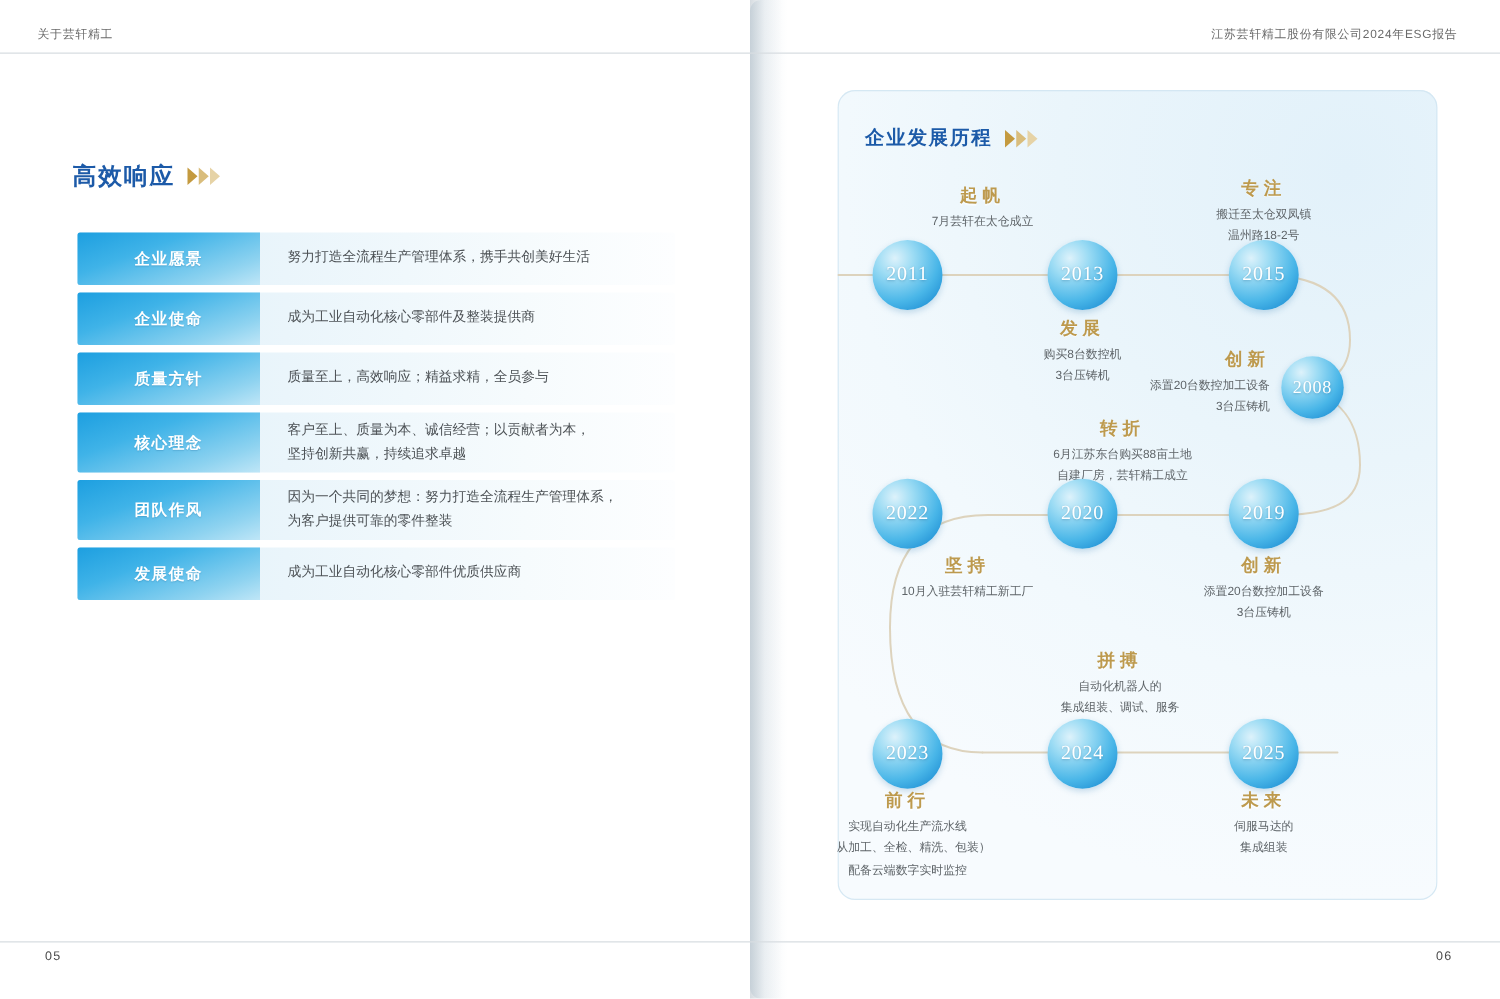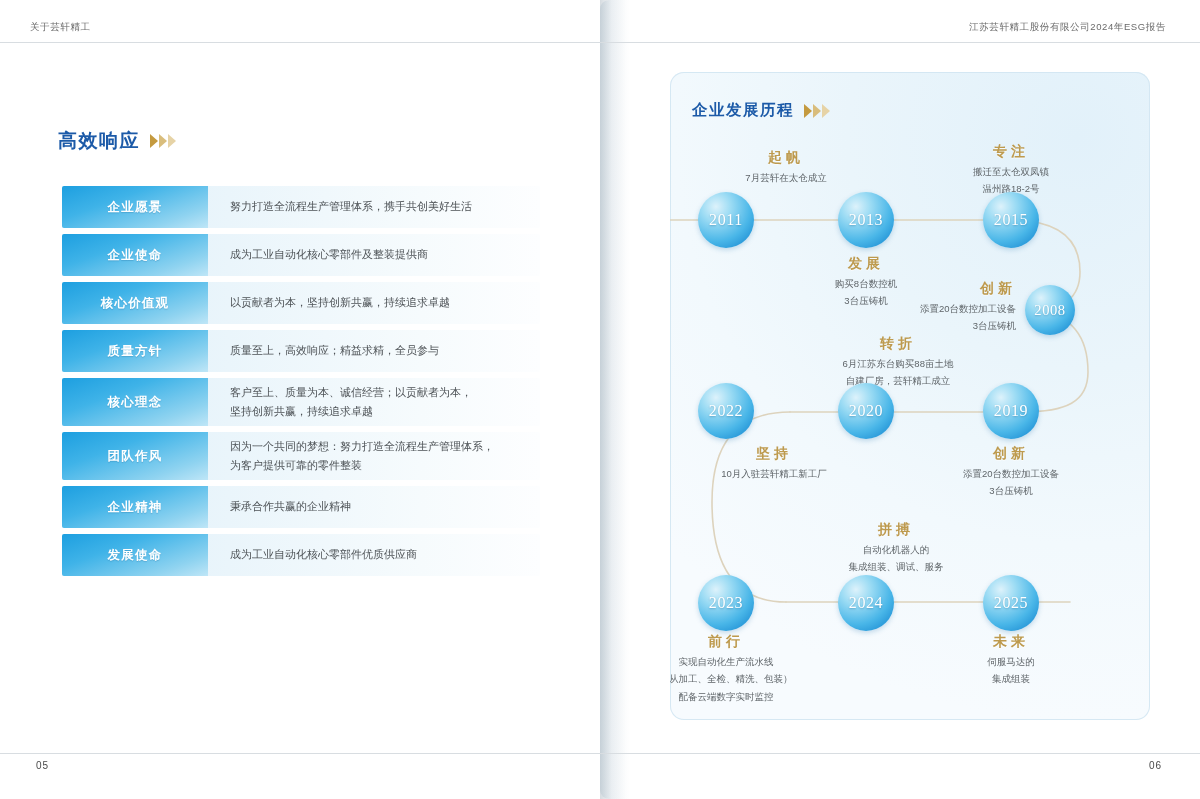--- a/index.html
+++ b/index.html
@@ -158,24 +158,20 @@
       <div class="crow h-sm">
         <div class="crow-label">企业愿景</div>
         <div class="crow-text">努力打造全流程生产管理体系，携手共创美好生活</div>
       </div>
 
       <div class="crow h-sm">
         <div class="crow-label">企业使命</div>
         <div class="crow-text">成为工业自动化核心零部件及整装提供商</div>
       </div>
 
-      <div class="crow h-sm">
-        <div class="crow-label">核心价值观</div>
-        <div class="crow-text">以贡献者为本，坚持创新共赢，持续追求卓越</div>
-      </div>
 
       <div class="crow h-sm">
         <div class="crow-label">质量方针</div>
         <div class="crow-text">质量至上，高效响应；精益求精，全员参与</div>
       </div>
 
       <div class="crow h-md">
         <div class="crow-label">核心理念</div>
         <div class="crow-text">
           <span>
@@ -188,24 +184,20 @@
       <div class="crow h-md">
         <div class="crow-label">团队作风</div>
         <div class="crow-text">
           <span>
             <span>因为一个共同的梦想：努力打造全流程生产管理体系，</span><br>
             <span>为客户提供可靠的零件整装</span>
           </span>
         </div>
       </div>
 
-      <div class="crow h-sm">
-        <div class="crow-label">企业精神</div>
-        <div class="crow-text">秉承合作共赢的企业精神</div>
-      </div>
 
       <div class="crow h-sm">
         <div class="crow-label">发展使命</div>
         <div class="crow-text">成为工业自动化核心零部件优质供应商</div>
       </div>
 
     </div>
 
     <div class="foot-rule foot-rule-left"></div>
     <div class="pagenum pagenum-left">05</div>

